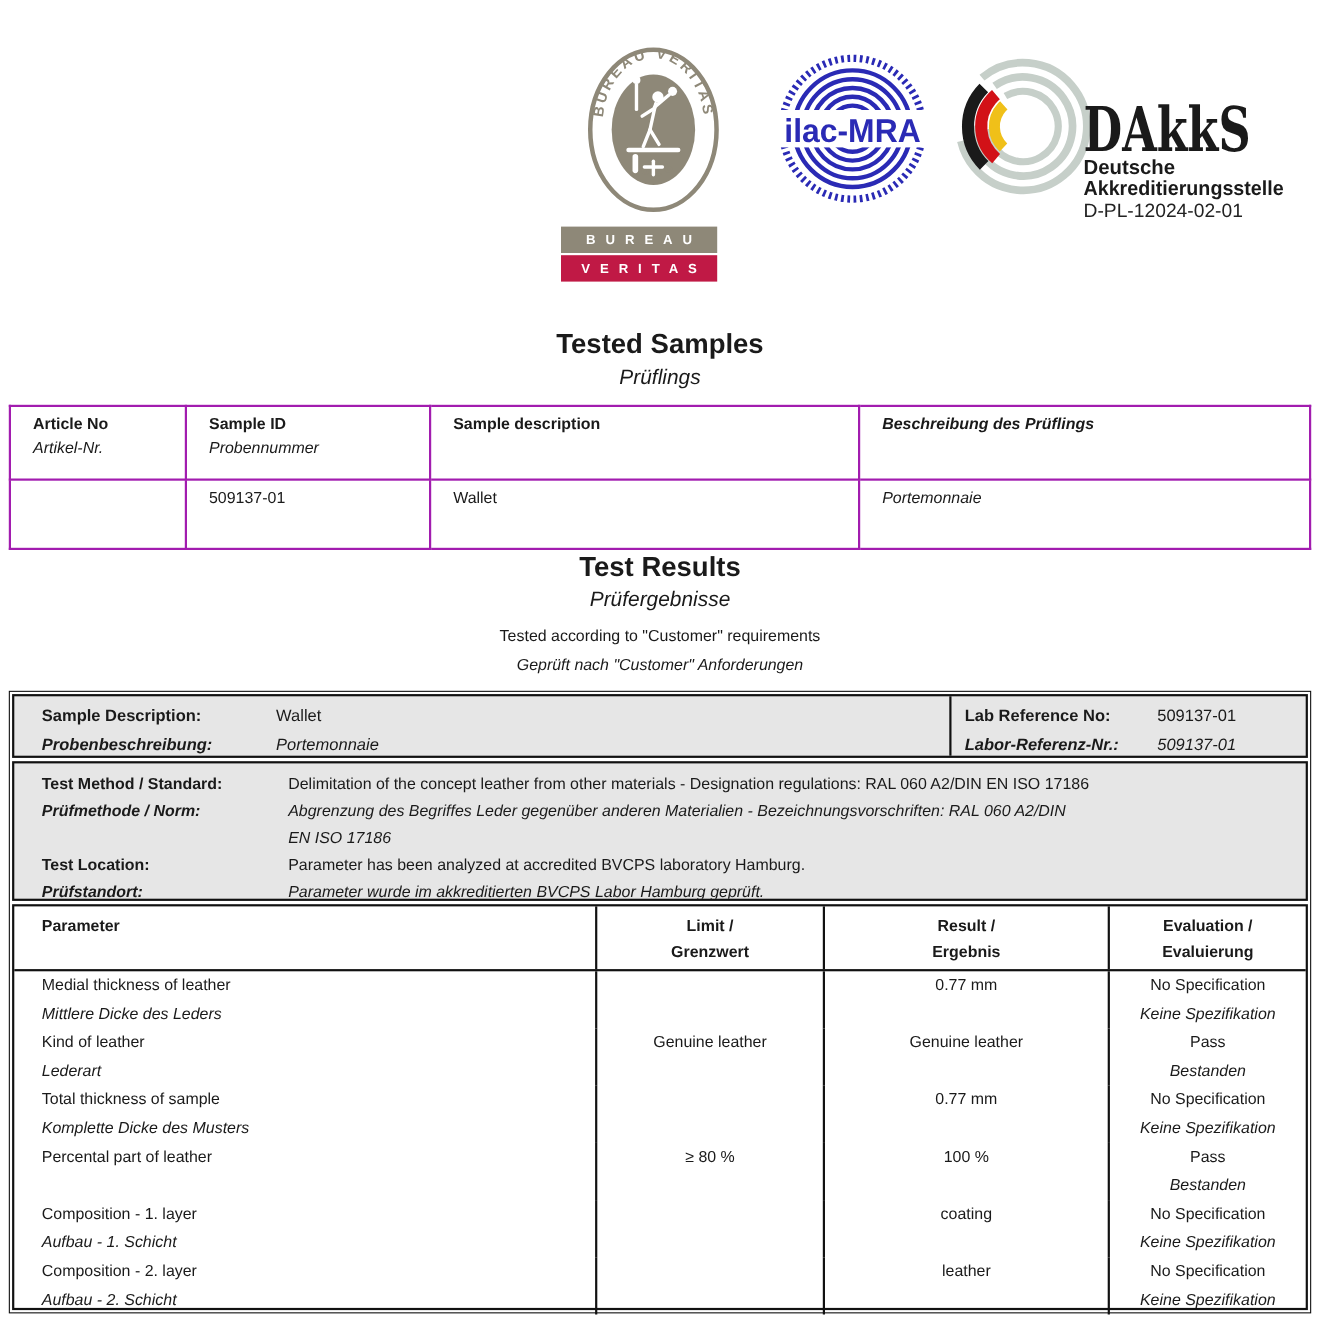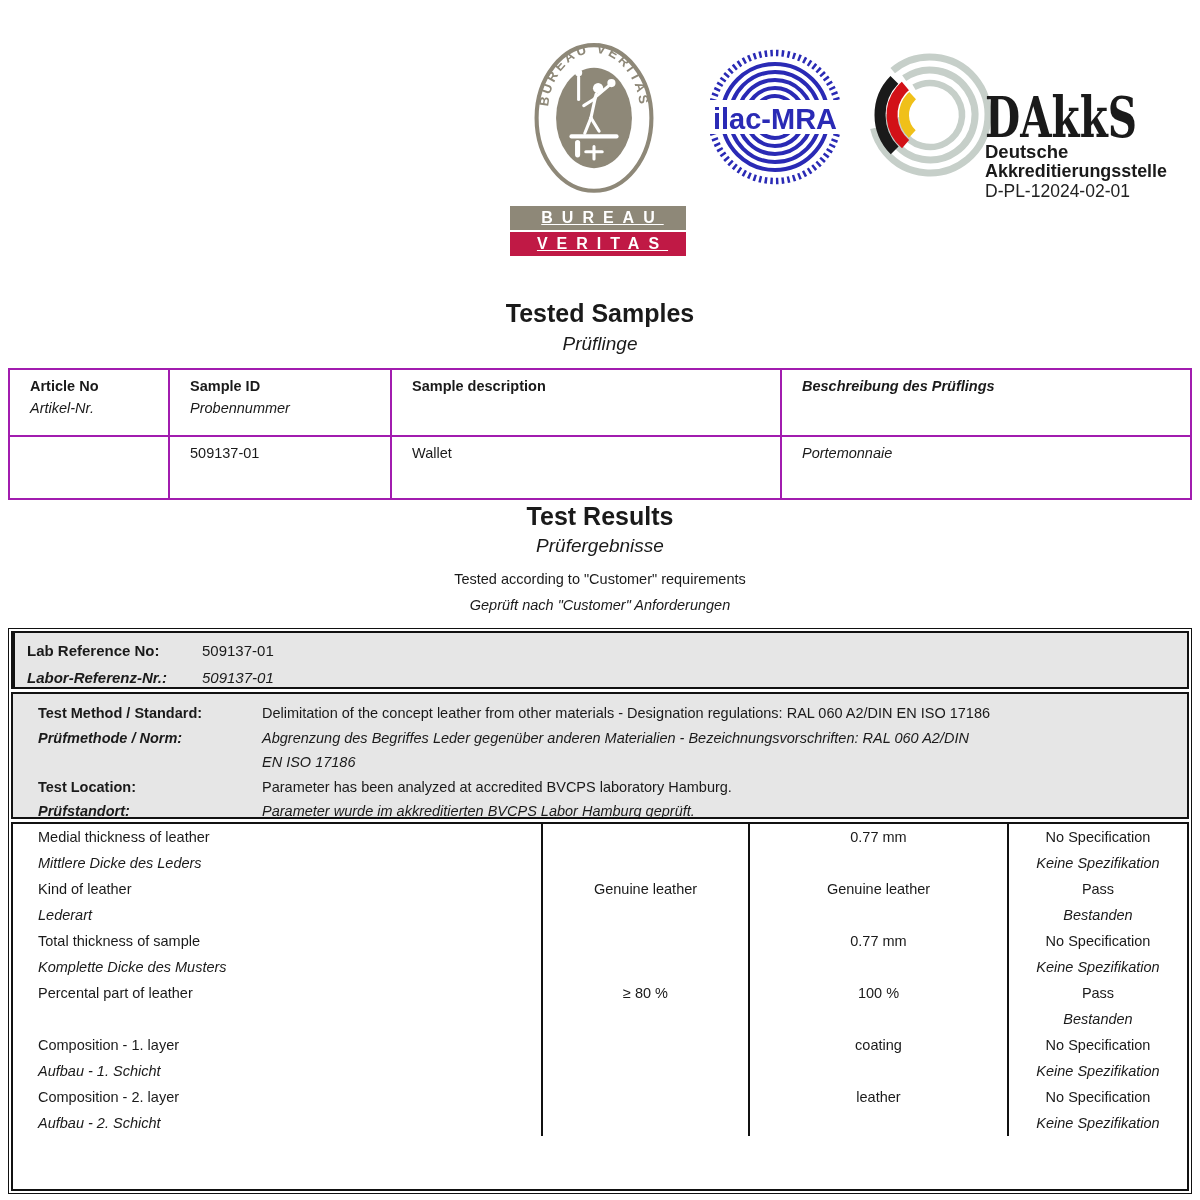--- a/index.html
+++ b/index.html
@@ -10,22 +10,22 @@
   }
   .abs{position:absolute;}
   .center{left:0;width:1200px;text-align:center;}
   .b{font-weight:bold;}
   .i{font-style:italic;}
   .bi{font-weight:bold;font-style:italic;}
 
   
   #bv-emblem{left:528px;top:40px;}
   #bv-box1,#bv-box2{
-    left:510px;width:176px;height:24px;display:flex;align-items:center;justify-content:center;
-    color:#fff;font-weight:bold;font-size:16px;letter-spacing:9px;text-indent:9px;text-decoration:underline;
+    left:510px;width:142px;height:24px;display:flex;align-items:center;justify-content:center;
+    color:#fff;font-weight:bold;font-size:12px;letter-spacing:9px;text-indent:9px;
   }
   #bv-box1{top:206px;background:#8E8878;}
   #bv-box2{top:232px;background:#C01945;}
   #ilac-logo{left:705px;top:47px;}
   #dakks-logo{left:853px;top:40px;}
 
   
   .title-en{font-size:25px;font-weight:bold;}
   .title-de{font-size:19px;font-style:italic;}
   .sub{font-size:14.5px;}
@@ -128,21 +128,21 @@
     <circle cx="77" cy="75" r="38" stroke="#D21117" stroke-width="11" stroke-dasharray="66 173" transform="rotate(130 77 75)"></circle>
     <circle cx="77" cy="75" r="26" stroke="#F0C019" stroke-width="10" stroke-dasharray="43 121" transform="rotate(133 77 75)"></circle>
   </g>
   <text x="132" y="97" font-family="DejaVu Serif,serif" font-weight="bold" font-size="56" fill="#1a1a1a" textLength="152" lengthAdjust="spacingAndGlyphs">DAkkS</text>
   <text x="132" y="118" font-family="Liberation Sans,sans-serif" font-weight="bold" font-size="18.5" fill="#1a1a1a">Deutsche</text>
   <text x="132" y="137" font-family="Liberation Sans,sans-serif" font-weight="bold" font-size="18.5" fill="#1a1a1a" textLength="182" lengthAdjust="spacingAndGlyphs">Akkreditierungsstelle</text>
   <text x="132" y="157" font-family="Liberation Sans,sans-serif" font-size="17.5" fill="#222">D-PL-12024-02-01</text>
 </svg>
 
 <div class="abs center title-en" style="top:299px">Tested Samples</div>
-<div class="abs center title-de" style="top:333px">Prüflinge</div>
+<div class="abs center title-de" style="top:333px">Prüflings</div>
 
 <table id="samples-table" class="abs">
   <colgroup>
       <col style="width:160px">
       <col style="width:222px">
       <col style="width:390px">
       <col>
     </colgroup>
   <tbody>
       <tr class="hrow">
@@ -171,20 +171,30 @@
   </table>
 
 <div class="abs center title-en" style="top:502px">Test Results</div>
 <div class="abs center title-de" style="top:535px">Prüfergebnisse</div>
 <div class="abs center sub" style="top:571px">Tested according to "Customer" requirements</div>
 <div class="abs center sub i" style="top:597px">Geprüft nach "Customer" Anforderungen</div>
 
 <div id="main-table" class="abs">
 
   <div id="sec-sample" class="section gray">
+    <div class="leftpart">
+      <div class="labels line2">
+        <div class="b">Sample Description:</div>
+        <div class="bi">Probenbeschreibung:</div>
+      </div>
+      <div class="values line2">
+        <div>Wallet</div>
+        <div class="i">Portemonnaie</div>
+      </div>
+    </div>
     <div class="rightpart">
       <div class="rlabels line2">
         <div class="b">Lab Reference No:</div>
         <div class="bi">Labor-Referenz-Nr.:</div>
       </div>
       <div class="rvalues line2">
         <div>509137-01</div>
         <div class="i">509137-01</div>
       </div>
     </div>
@@ -206,20 +216,35 @@
         <div class="bi">Prüfstandort:</div>
       </div>
       <div>
         <div>Parameter has been analyzed at accredited BVCPS laboratory Hamburg.</div>
         <div class="i">Parameter wurde im akkreditierten BVCPS Labor Hamburg geprüft.</div>
       </div>
     </div>
   </div>
 
   <div id="sec-params" class="section">
+    <div id="params-header" class="pgrid">
+      <div class="pcell">Parameter</div>
+      <div class="pcell">
+        <div>Limit /</div>
+        <div>Grenzwert</div>
+      </div>
+      <div class="pcell">
+        <div>Result /</div>
+        <div>Ergebnis</div>
+      </div>
+      <div class="pcell">
+        <div>Evaluation /</div>
+        <div>Evaluierung</div>
+      </div>
+    </div>
 
     <div id="params-body">
       <div class="pgrid prow">
         <div class="pcell">
             <div>Medial thickness of leather</div>
             <div class="i">Mittlere Dicke des Leders</div>
           </div>
         <div class="pcell">
             <div></div>
           </div>

